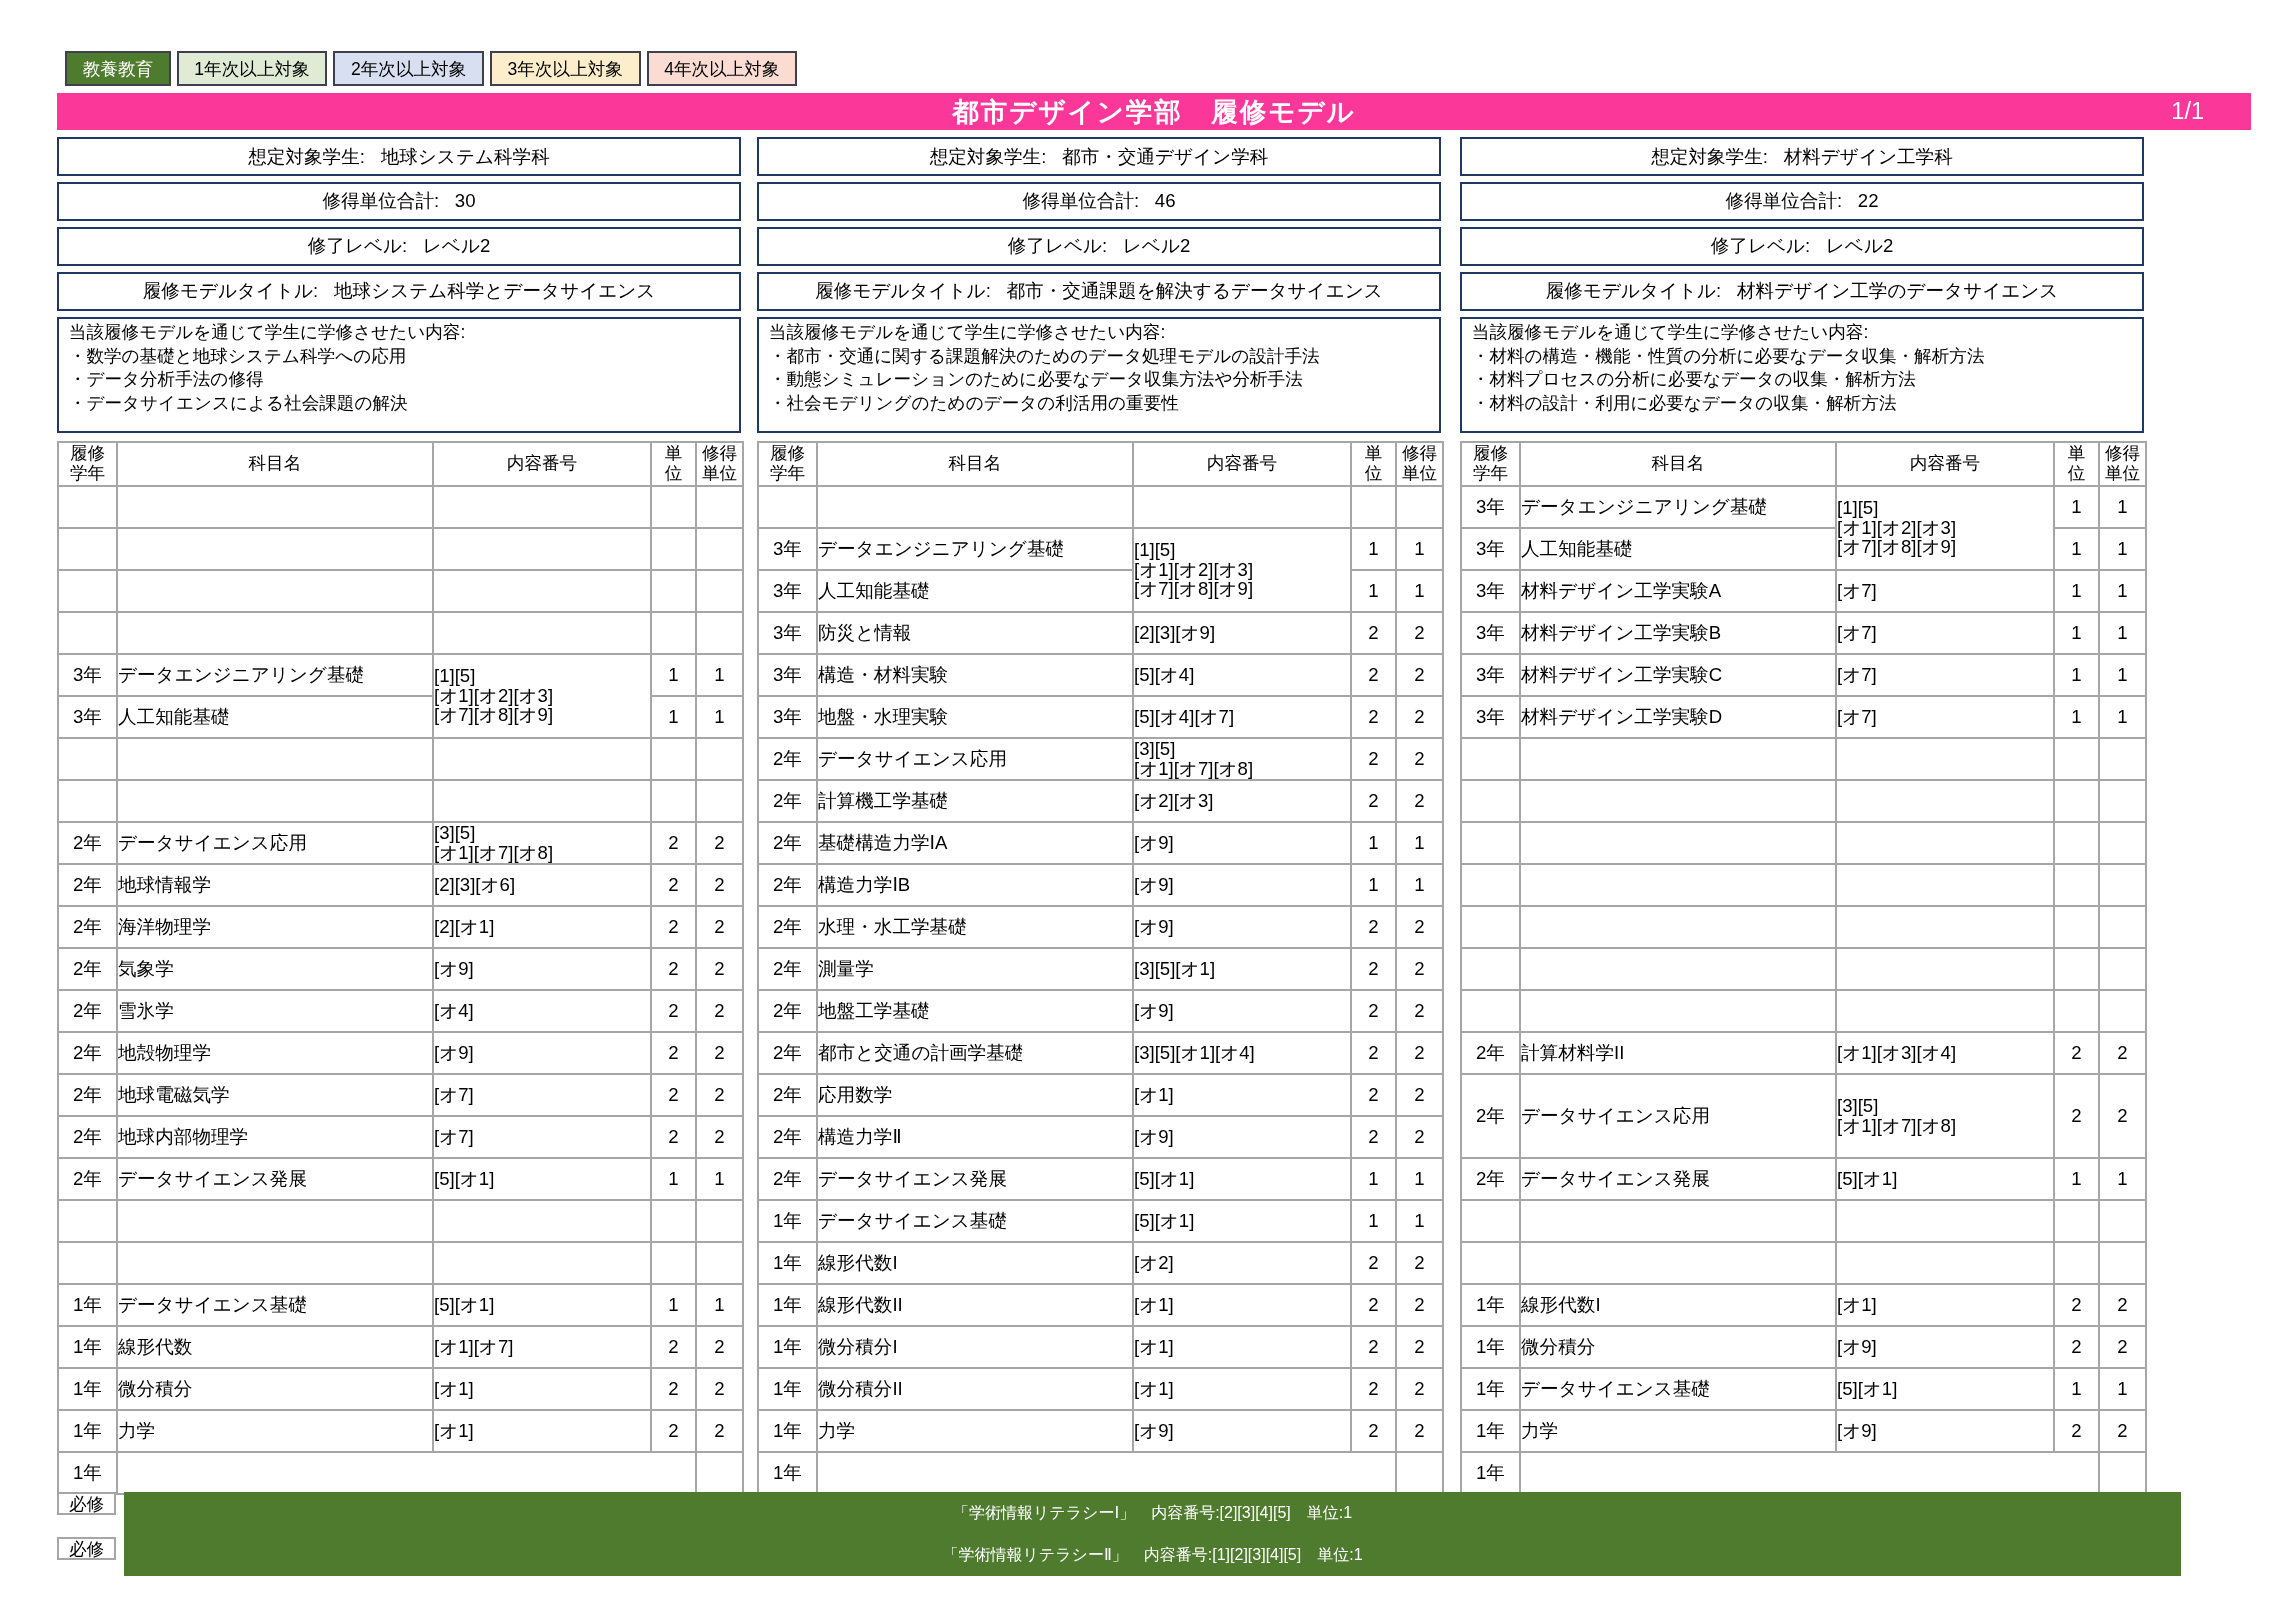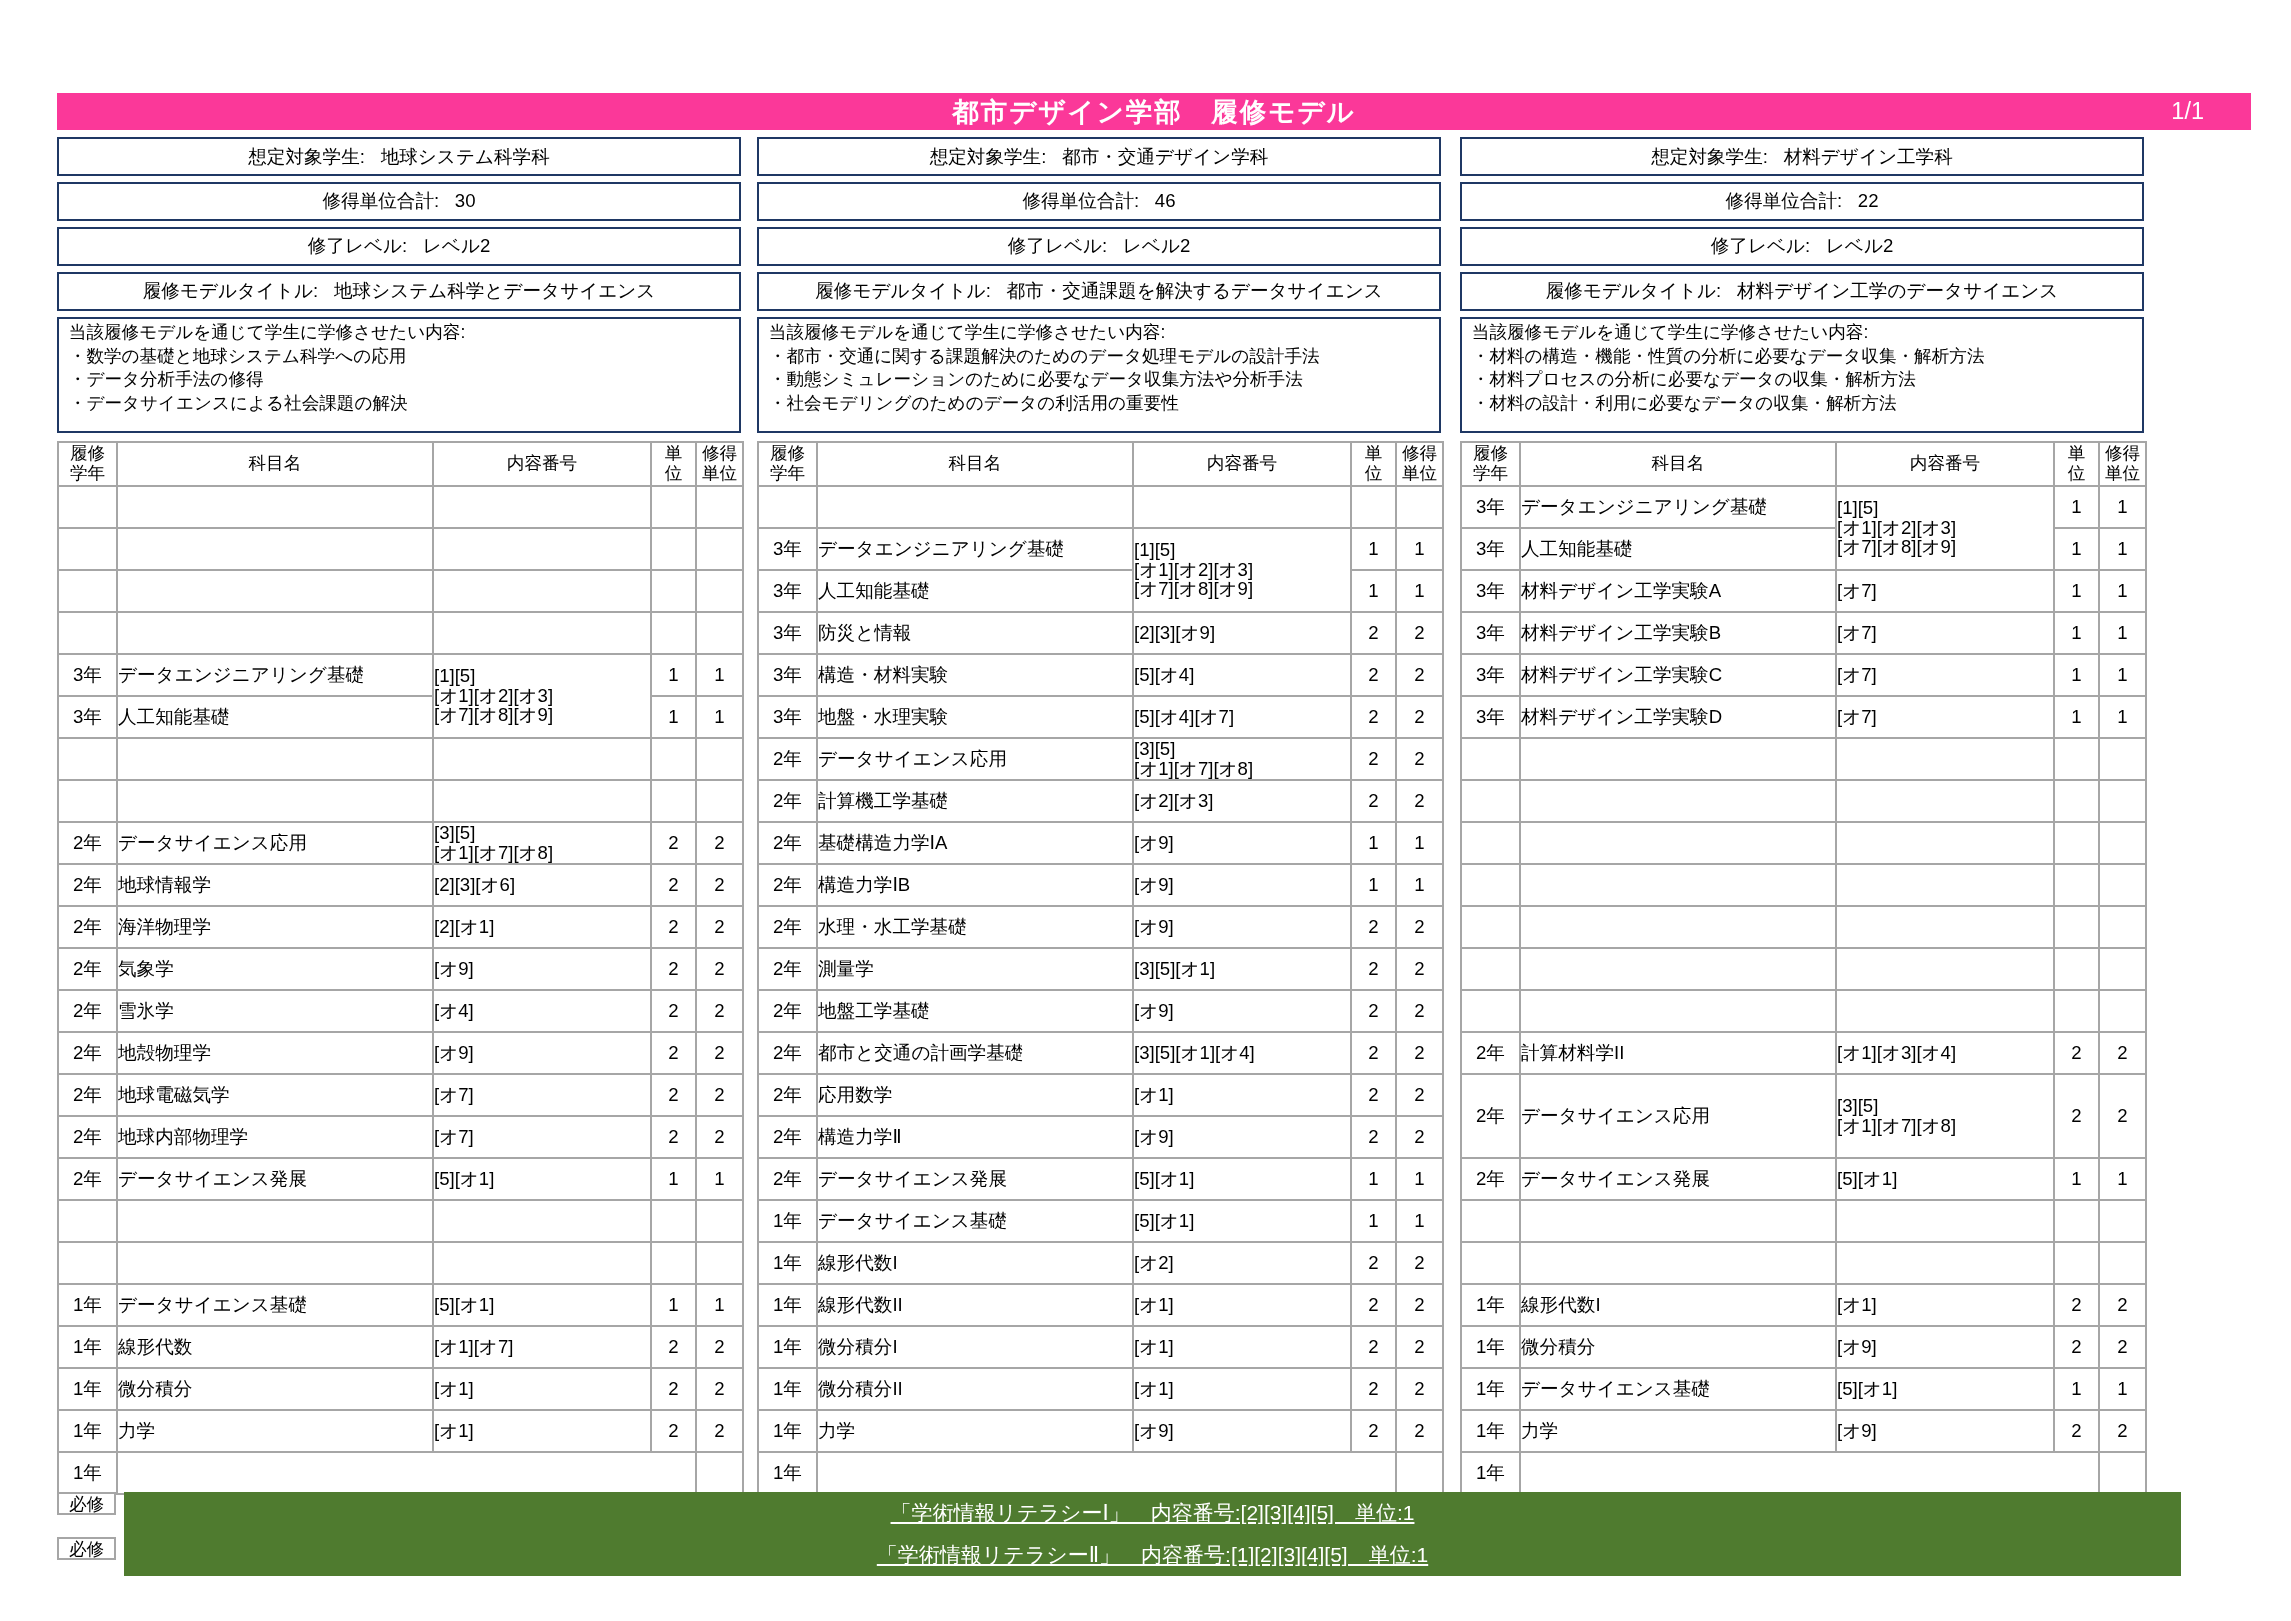--- a/index.html
+++ b/index.html
@@ -57,26 +57,33 @@
   .banner-units{font-size:22.5px;margin-left:47px;}
 
   
   .footer{position:absolute;left:57px;top:1492px;width:2124px;height:84px;}
   .req-box{position:absolute;left:0;width:59px;height:23px;box-sizing:border-box;border:2px solid var(--grid);
            background:#fff;display:flex;align-items:center;justify-content:center;font-size:17.6px;}
   .req-box.first{top:0;}
   .req-box.second{top:45px;}
   .footer-banner{position:absolute;left:67px;top:0;width:2057px;height:84px;background:var(--dgreen);
                  color:#fff;display:flex;flex-direction:column;justify-content:center;}
-  .footer-line{height:42px;line-height:42px;text-align:center;font-size:21px;white-space:nowrap;text-decoration:underline;}
+  .footer-line{height:42px;line-height:42px;text-align:center;font-size:16px;white-space:nowrap;}
 </style>
 </head>
 <body>
 
 <div class="page">
+  <div class="legend" id="legend">
+      <div class="legend-box" style="background: rgb(79, 123, 47); color: rgb(255, 255, 255);">教養教育</div>
+      <div class="legend-box" style="background: rgb(223, 235, 213);">1年次以上対象</div>
+      <div class="legend-box" style="background: rgb(216, 223, 240);">2年次以上対象</div>
+      <div class="legend-box" style="background: rgb(252, 238, 203);">3年次以上対象</div>
+      <div class="legend-box" style="background: rgb(250, 220, 210);">4年次以上対象</div>
+    </div>
 
   <div class="titlebar">
     <span class="title">都市デザイン学部　履修モデル</span>
     <span class="pageno">1/1</span>
   </div>
 
   <div id="columns">
       <div class="column" style="left: 57px;">
         <div class="info-row">
           <span class="lbl">想定対象学生:</span>

